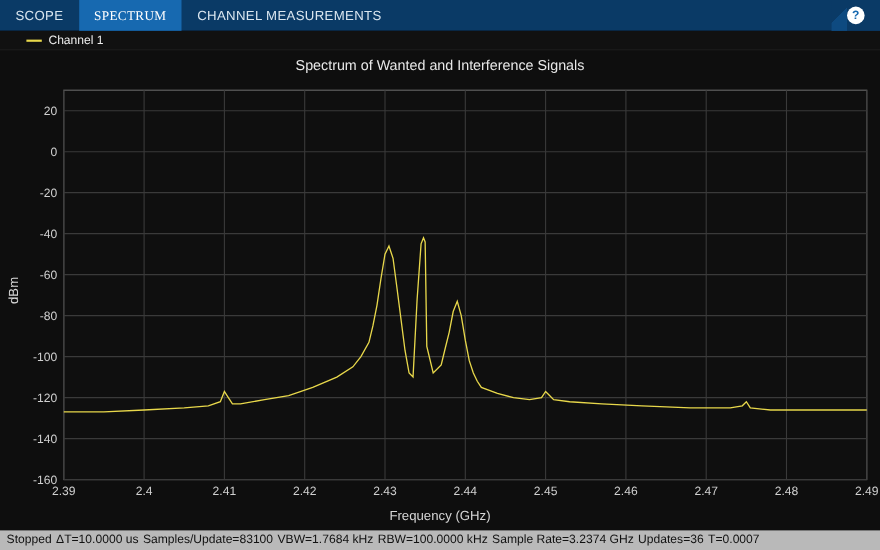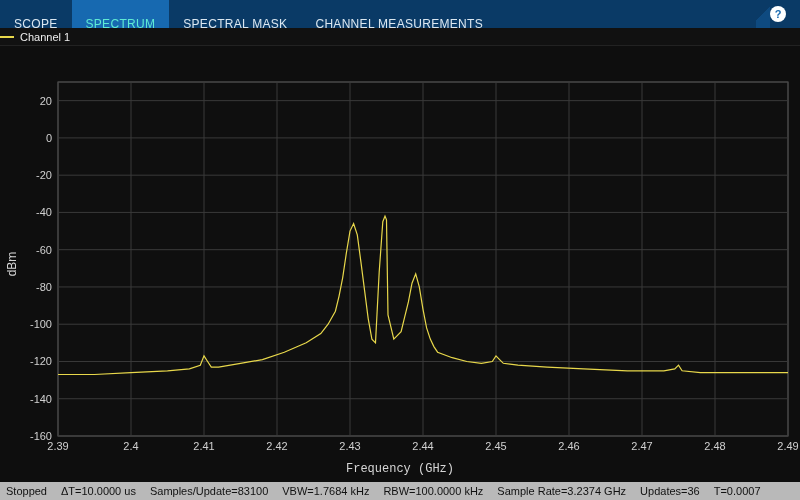--- a/index.html
+++ b/index.html
@@ -1,63 +1,63 @@
 <!DOCTYPE html>
 <html><head>
 <meta charset="utf-8">
 <style>
   * { margin: 0; padding: 0; box-sizing: border-box; }
   body { width: 800px; height: 500px; overflow: hidden; font-family: Arial, Helvetica, sans-serif; background: #000; }
 
   
   .toolbar { display: flex; height: 28px; background: #0a3a66; color: #dbe7f0; font-size: 12px; }
-  .tab { padding: 10px 14px; line-height: 28px; cursor: pointer; white-space: nowrap; letter-spacing: .3px; }
-  .tab.active { background: #1769b0; color: #5eead4; }
+  .tab { padding: 0 14px; line-height: 28px; cursor: pointer; white-space: nowrap; letter-spacing: .3px; }
+  .tab.active { background: #1769b0; color: #ffffff; font-family: Liberation Serif, serif; }
   .toolbar-spacer { flex: 1; }
   .help { width: 44px; display: flex; align-items: center; justify-content: center; background: #0a3a66; position: relative; }
   .help-triangle { position: absolute; left: 0; top: 0; height: 28px; width: 14px; background: linear-gradient(135deg, #0a3a66 49%, #0e4a80 50%); }
   .help-icon { width: 16px; height: 16px; border-radius: 50%; background: #fff; color: #1769b0; font-weight: bold; font-size: 11px; line-height: 16px; text-align: center; }
 
   
-  .legend { height: 18px; background: #111; display: flex; align-items: center; padding-left: 0; font-size: 11px; color: #eee; border-bottom: 1px solid #222; }
+  .legend { height: 18px; background: #111; display: flex; align-items: center; padding-left: 24px; font-size: 11px; color: #eee; border-bottom: 1px solid #222; }
   .swatch { width: 14px; height: 2px; background: #e8d84b; margin-right: 6px; }
 
   
   .chart-wrap { position: relative; height: 436px; background: #0e0e0e; }
   .title { text-align: center; color: #e8e8e8; font-size: 13px; padding: 6px 0 2px; }
   .plot-area { position: absolute; left: 58px; right: 12px; top: 36px; bottom: 46px; }
   #plot-svg { width: 100%; height: 100%; display: block; }
   .ylabel { position: absolute; left: 6px; top: 50%; transform: translate(-6px,-50%) rotate(-90deg); transform-origin: center; color: #d6d6d6; font-size: 12px; }
-  .xlabel { position: absolute; left: 50%; bottom: 6px; transform: translateX(-50%); color: #d6d6d6; font-size: 12px; font-family: Liberation Mono, monospace; }
+  .xlabel { position: absolute; left: 50%; bottom: 6px; transform: translateX(-50%); color: #d6d6d6; font-size: 12px; }
   .tick-label { font-size: 11px; fill: #d0d0d0; font-family: Arial, Helvetica, sans-serif; }
 
   
-  .status { height: 18px; background: #b9b9b9; color: #111; font-size: 11px; display: flex; align-items: center; gap: 14px; padding: 0 6px; }
+  .status { height: 18px; background: #b9b9b9; color: #111; font-size: 11px; display: flex; align-items: center; gap: 4px; padding: 0 6px; }
 </style>
 </head>
 <body>
 
 <div class="toolbar">
   <div class="tab">SCOPE</div>
   <div class="tab active">SPECTRUM</div>
-  <div class="tab">SPECTRAL MASK</div>
   <div class="tab">CHANNEL MEASUREMENTS</div>
   <div class="toolbar-spacer"></div>
   <div class="help">
     <div class="help-triangle"></div>
     <div class="help-icon">?</div>
   </div>
 </div>
 
 <div class="legend">
   <span class="swatch"></span>
   <span>Channel 1</span>
 </div>
 
 <div class="chart-wrap">
+  <div class="title">Spectrum of Wanted and Interference Signals</div>
   <div class="ylabel">dBm</div>
   <div class="xlabel">Frequency (GHz)</div>
   <div class="plot-area">
     <svg id="plot-svg" preserveAspectRatio="none" viewBox="0 0 730 354" style="overflow: visible;">
         <rect x="0" y="0" width="730" height="354" fill="#0f0f0f" stroke="#666" stroke-width="1"></rect>
         <line x1="0" y1="0" x2="0" y2="354" stroke="#3a3a3a" stroke-width="1"></line>
         <line x1="72.99999999999838" y1="0" x2="72.99999999999838" y2="354" stroke="#3a3a3a" stroke-width="1"></line>
         <line x1="146" y1="0" x2="146" y2="354" stroke="#3a3a3a" stroke-width="1"></line>
         <line x1="218.99999999999838" y1="0" x2="218.99999999999838" y2="354" stroke="#3a3a3a" stroke-width="1"></line>
         <line x1="292" y1="0" x2="292" y2="354" stroke="#3a3a3a" stroke-width="1"></line>

